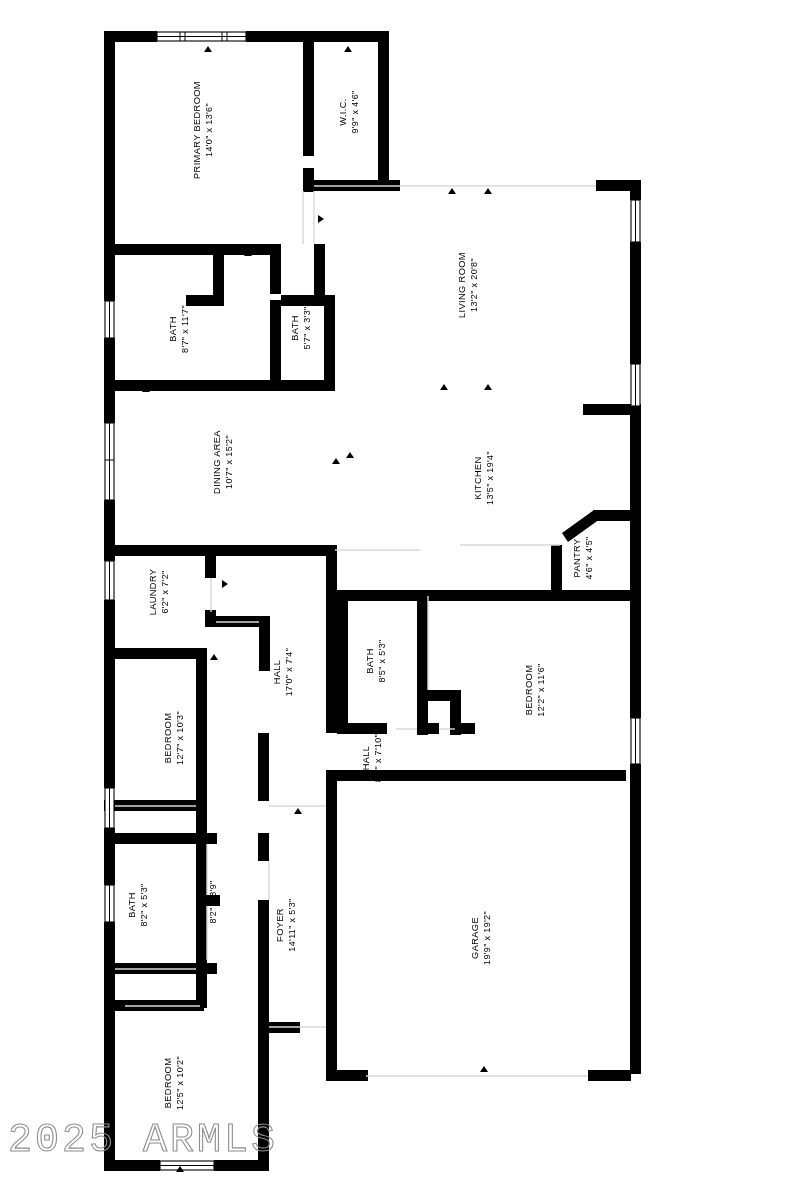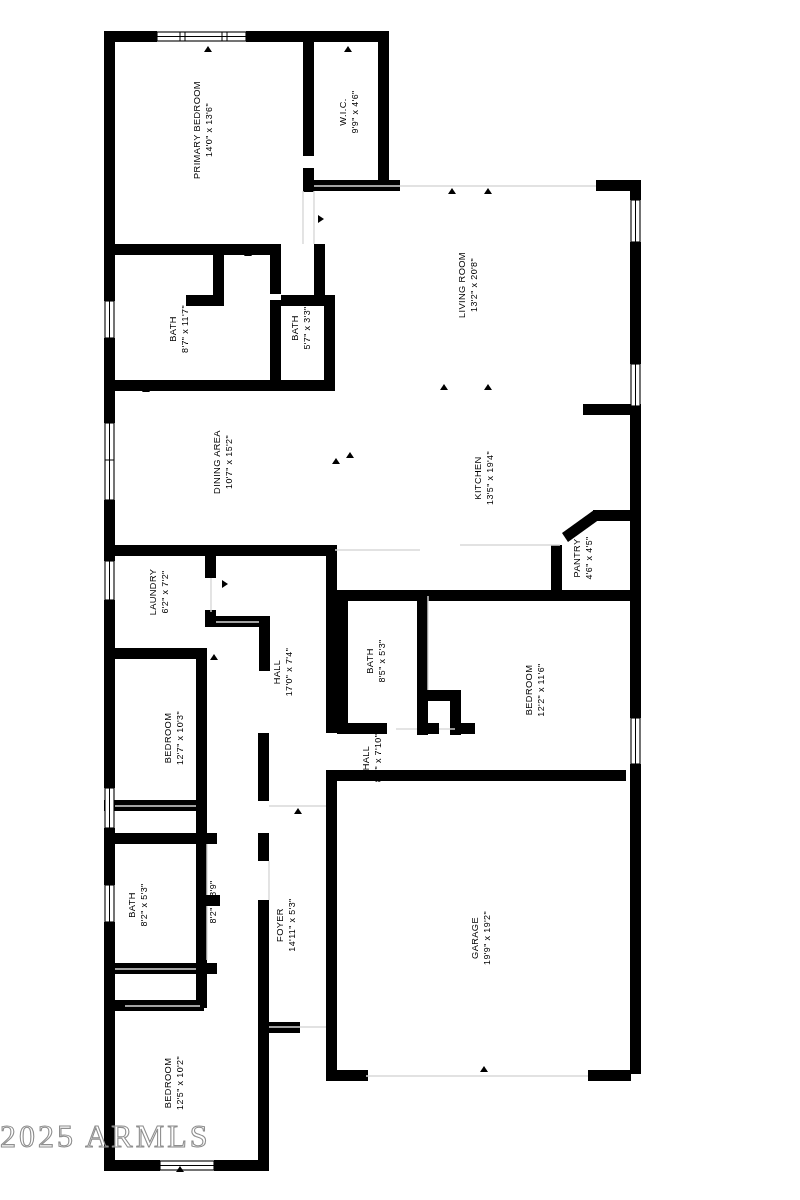--- a/index.html
+++ b/index.html
@@ -20,23 +20,23 @@
   .roomlabel text{
     font-family:"Liberation Sans", sans-serif;
     fill:#000000;
     font-size:9.3px;
     letter-spacing:0.35px;
     text-anchor:middle;
   }
   .roomlabel .dim{font-size:9.0px;}
 
   .watermark{
-    position:absolute;left:0;top:1118px;
-    font-family:Liberation Serif, serif;
-    font-size:32px;
+    position:absolute;left:8px;top:1118px;
+    font-family:Liberation Mono, monospace;
+    font-size:40px;
     letter-spacing:3px;
     color:transparent;
     -webkit-text-stroke:1.1px #8f8f8f;
     white-space:nowrap;
     user-select:none;
   }
 </style>
 </head>
 <body>
 

